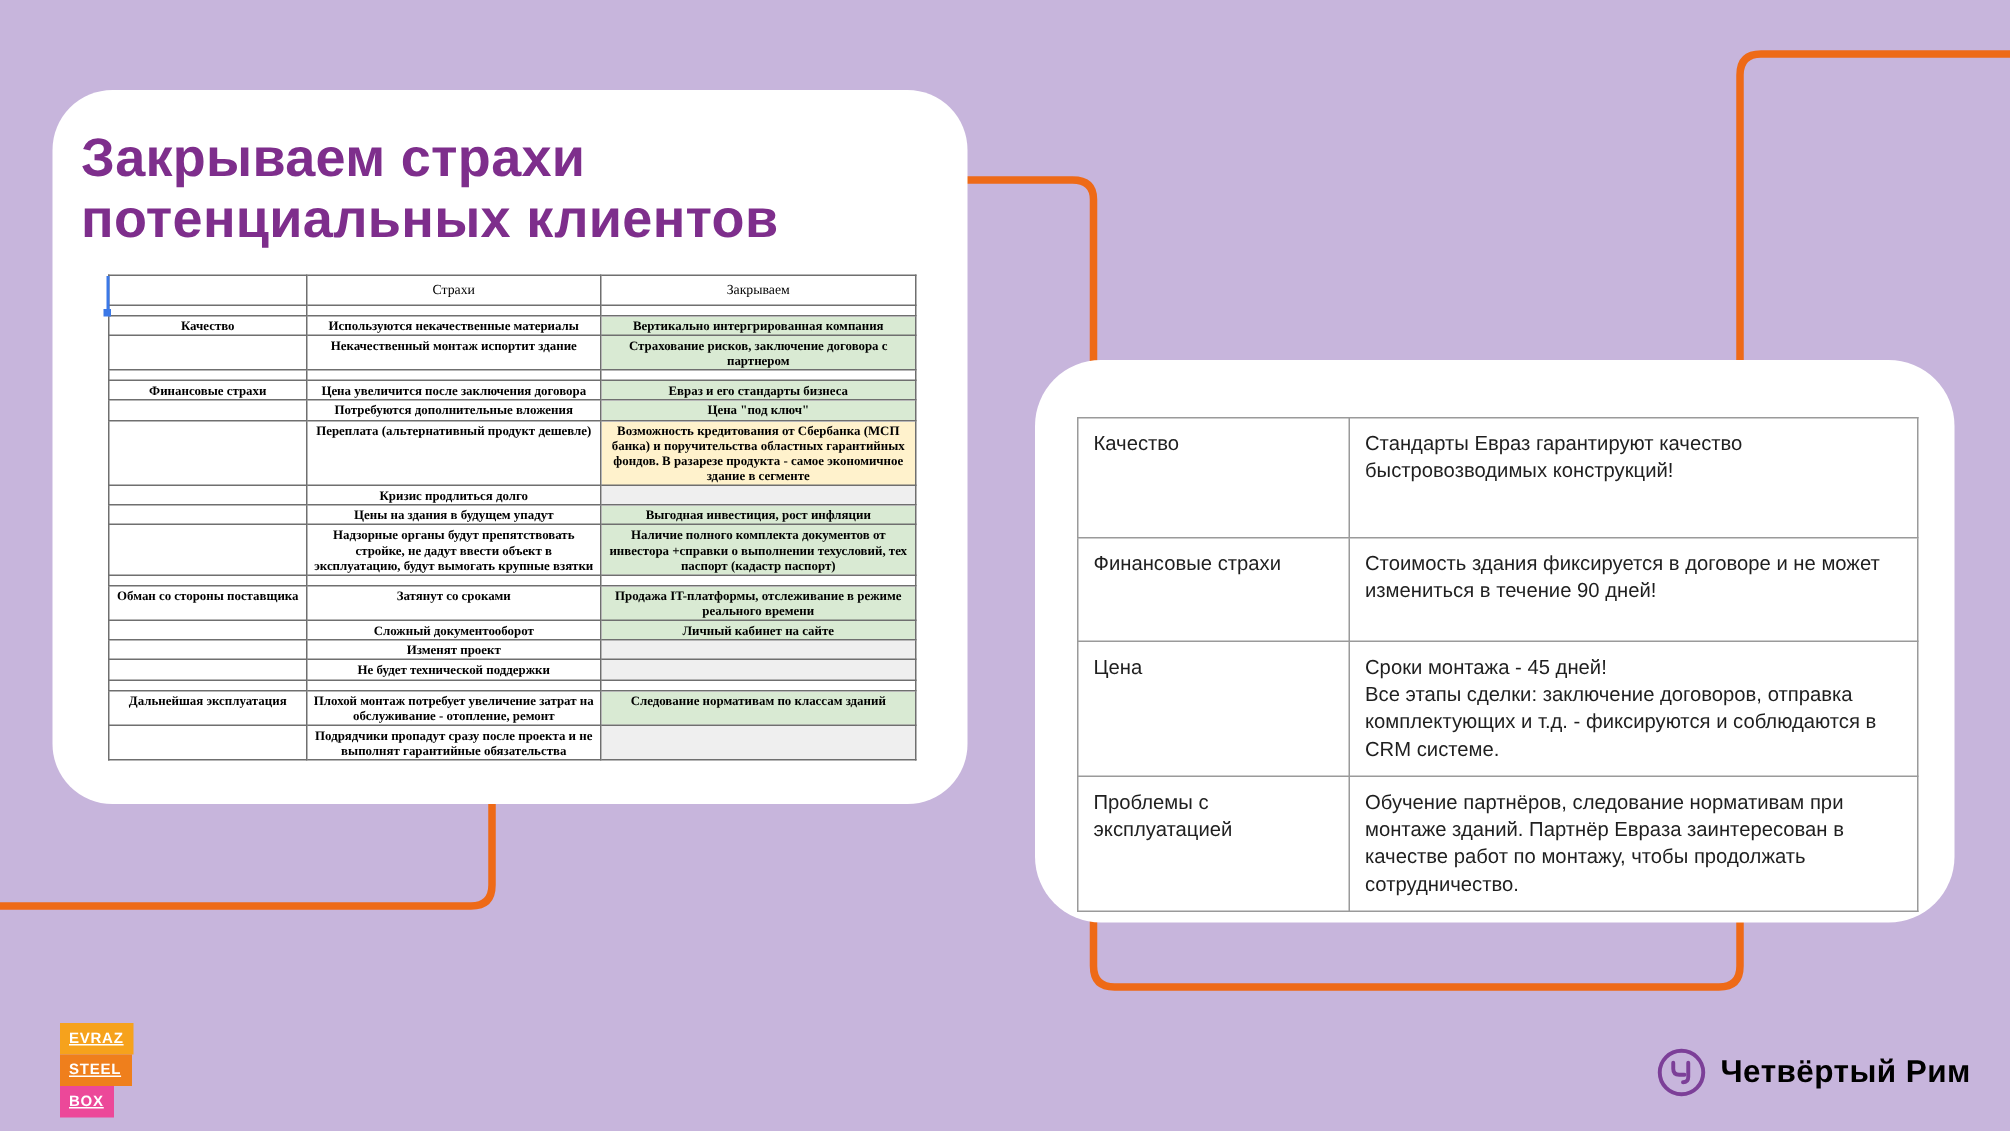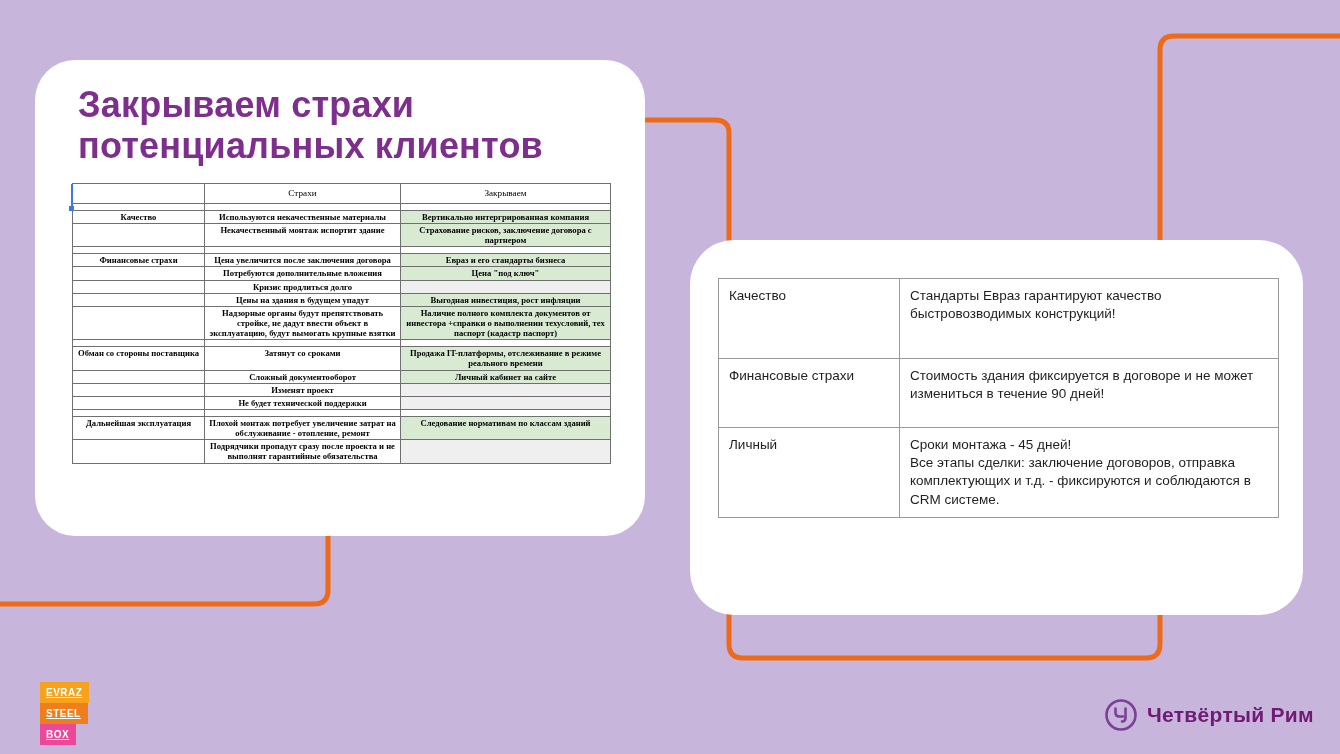--- a/index.html
+++ b/index.html
@@ -12,21 +12,21 @@
   }
   
   .decor{position:absolute;left:0;top:0;width:1340px;height:754px;z-index:1;}
 
   
   .card-left{
     position:absolute;left:35px;top:60px;width:610px;height:476px;
     background:#ffffff;border-radius:40px;z-index:2;
   }
   .title{
-    position:absolute;left:43px;top:24px;width:560px;
+    position:absolute;left:19px;top:24px;width:560px;
     font-size:36px;font-weight:bold;line-height:1.15;
     color:#7e2e8c;letter-spacing:.2px;
   }
   .sheet-wrap{position:absolute;left:37px;top:123px;width:538px;}
   table.sheet{
     border-collapse:collapse;table-layout:fixed;width:538px;
     font-family:"Liberation Serif", serif;
     font-size:8.6px;line-height:1.18;color:#000;
   }
   table.sheet td{
@@ -74,21 +74,21 @@
   }
   .lrow.l1{background:#f6a21c;}
   .lrow.l2{background:#ef7f1c;}
   .lrow.l3{background:#ec4899;}
 
   .logo-partner{
     position:absolute;left:1104px;top:698px;z-index:2;
     display:flex;align-items:center;gap:9px;
   }
   .logo-partner .pname{
-    color:#701a75;font-weight:bold;font-size:21px;letter-spacing:.3px;
+    color:#000000;font-weight:bold;font-size:21px;letter-spacing:.3px;
   }
 </style>
 </head>
 <body>
 
 <div class="slide">
 
   <svg class="decor" viewBox="0 0 1340 754" xmlns="http://www.w3.org/2000/svg">
     <path d="M 1344 36 H 1174 Q 1160 36 1160 50 V 644 Q 1160 658 1146 658 H 743 Q 729 658 729 644 V 133 Q 729 120 715 120 H 644" fill="none" stroke="#ee6a17" stroke-width="5"></path>
     <path d="M 328 535 V 590 Q 328 604 314 604 H -4" fill="none" stroke="#ee6a17" stroke-width="5"></path>
@@ -137,20 +137,25 @@
               <td class="fear">Цена увеличится после заключения договора</td>
               <td class="sol bg-green">Евраз и его стандарты бизнеса</td>
             </tr>
             <tr>
               <td class="cat"></td>
               <td class="fear">Потребуются дополнительные вложения</td>
               <td class="sol bg-green">Цена "под ключ"</td>
             </tr>
             <tr>
               <td class="cat"></td>
+              <td class="fear">Переплата (альтернативный продукт дешевле)</td>
+              <td class="sol bg-yellow">Возможность кредитования от Сбербанка (МСП банка) и поручительства областных гарантийных фондов. В разарезе продукта - самое экономичное здание в сегменте</td>
+            </tr>
+            <tr>
+              <td class="cat"></td>
               <td class="fear">Кризис продлиться долго</td>
               <td class="sol bg-gray"></td>
             </tr>
             <tr>
               <td class="cat"></td>
               <td class="fear">Цены на здания в будущем упадут</td>
               <td class="sol bg-green">Выгодная инвестиция, рост инфляции</td>
             </tr>
             <tr>
               <td class="cat"></td>
@@ -213,23 +218,27 @@
       <tbody>
           <tr style="height: 80px;">
             <td class="ccat">Качество</td>
             <td class="ctext">Стандарты Евраз гарантируют качество быстровозводимых конструкций!</td>
           </tr>
           <tr style="height: 69px;">
             <td class="ccat">Финансовые страхи</td>
             <td class="ctext">Стоимость здания фиксируется в договоре и не может измениться в течение 90 дней!</td>
           </tr>
           <tr style="height: 78px;">
-            <td class="ccat">Личный</td>
+            <td class="ccat">Цена</td>
             <td class="ctext">Сроки монтажа - 45 дней!
 Все этапы сделки: заключение договоров, отправка комплектующих и т.д. - фиксируются и соблюдаются в CRM системе.</td>
+          </tr>
+          <tr style="height: 73px;">
+            <td class="ccat">Проблемы с эксплуатацией</td>
+            <td class="ctext">Обучение партнёров,  следование нормативам при монтаже зданий. Партнёр Евраза заинтересован в качестве работ по монтажу, чтобы продолжать сотрудничество.</td>
           </tr>
         </tbody>
     </table>
   </div>
 
   <div class="logo-evraz">
     <span class="lrow l1">EVRAZ</span>
     <span class="lrow l2">STEEL</span>
     <span class="lrow l3">BOX</span>
   </div>

